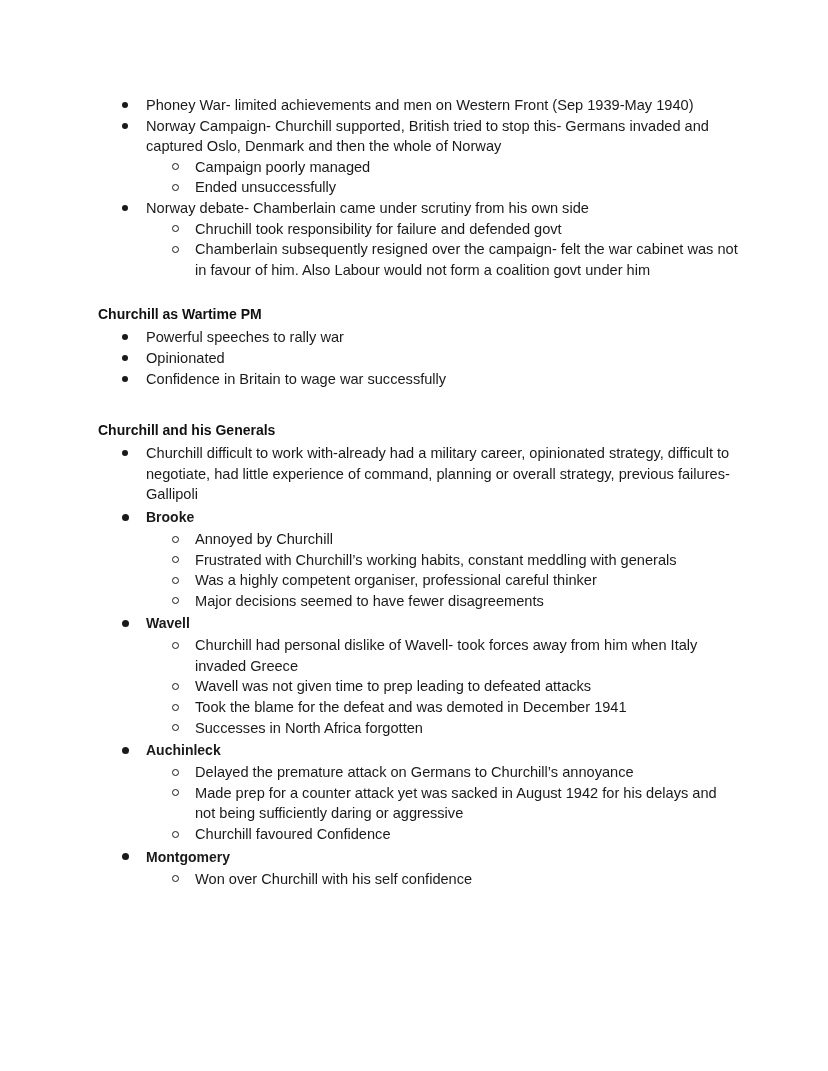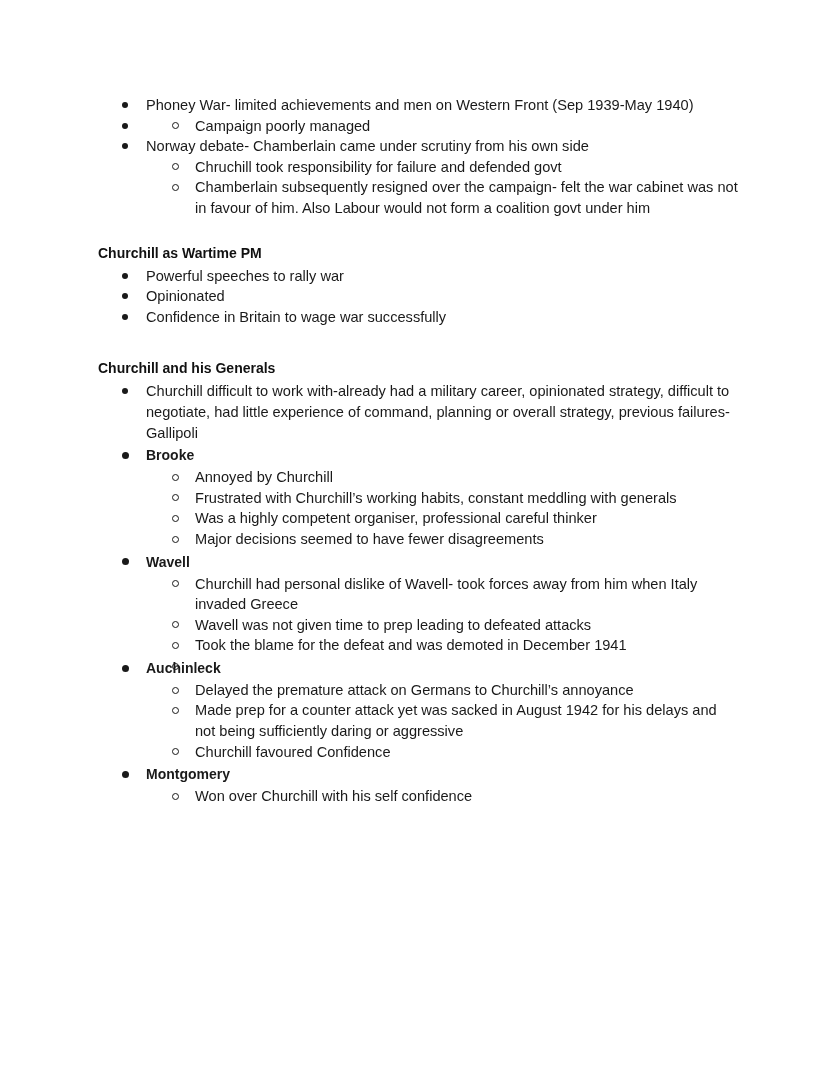--- a/index.html
+++ b/index.html
@@ -107,24 +107,29 @@
 <div class="page">
   <div class="content">
 
     <ul>
       <li class="l1">
         <span class="bullet"></span>
         <span>Phoney War- limited achievements and men on Western Front (Sep 1939-May 1940)</span>
       </li>
       <li class="l1">
         <span class="bullet"></span>
+        <span>Norway Campaign- Churchill supported, British tried to stop this- Germans invaded and captured Oslo, Denmark and then the whole of Norway</span>
       </li>
       <li class="l2">
         <span class="bullet"></span>
         <span>Campaign poorly managed</span>
+      </li>
+      <li class="l2">
+        <span class="bullet"></span>
+        <span>Ended unsuccessfully</span>
       </li>
       <li class="l1">
         <span class="bullet"></span>
         <span>Norway debate- Chamberlain came under scrutiny from his own side</span>
       </li>
       <li class="l2">
         <span class="bullet"></span>
         <span>Chruchill took responsibility for failure and defended govt</span>
       </li>
       <li class="l2">
@@ -191,20 +196,21 @@
         <li class="l2">
           <span class="bullet"></span>
           <span>Wavell was not given time to prep leading to defeated attacks</span>
         </li>
         <li class="l2">
           <span class="bullet"></span>
           <span>Took the blame for the defeat and was demoted in December 1941</span>
         </li>
         <li class="l2">
           <span class="bullet"></span>
+          <span>Successes in North Africa forgotten</span>
         </li>
 
         <li class="l1 subhead">
           <span class="bullet"></span>
           <span>Auchinleck</span>
         </li>
         <li class="l2">
           <span class="bullet"></span>
           <span>Delayed the premature attack on Germans to Churchill’s annoyance</span>
         </li>

